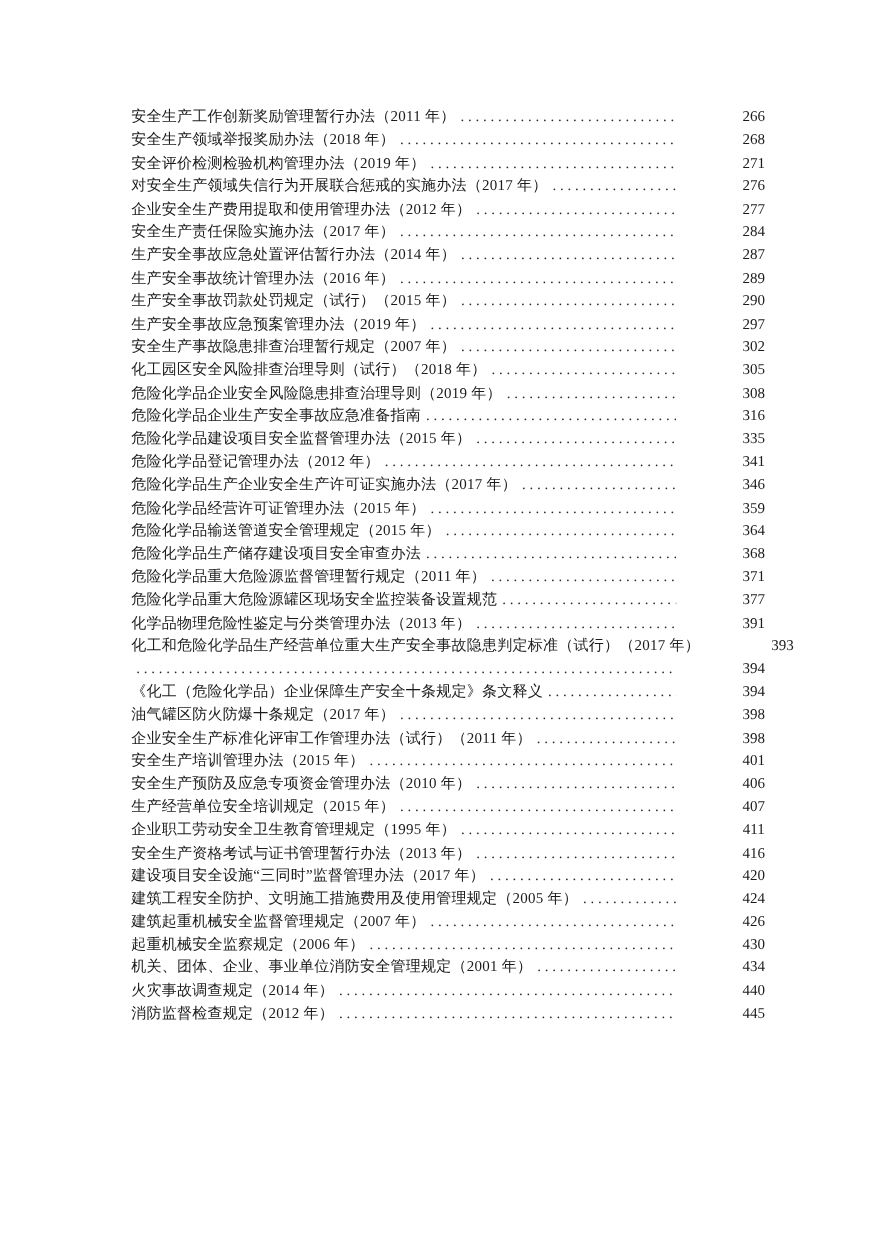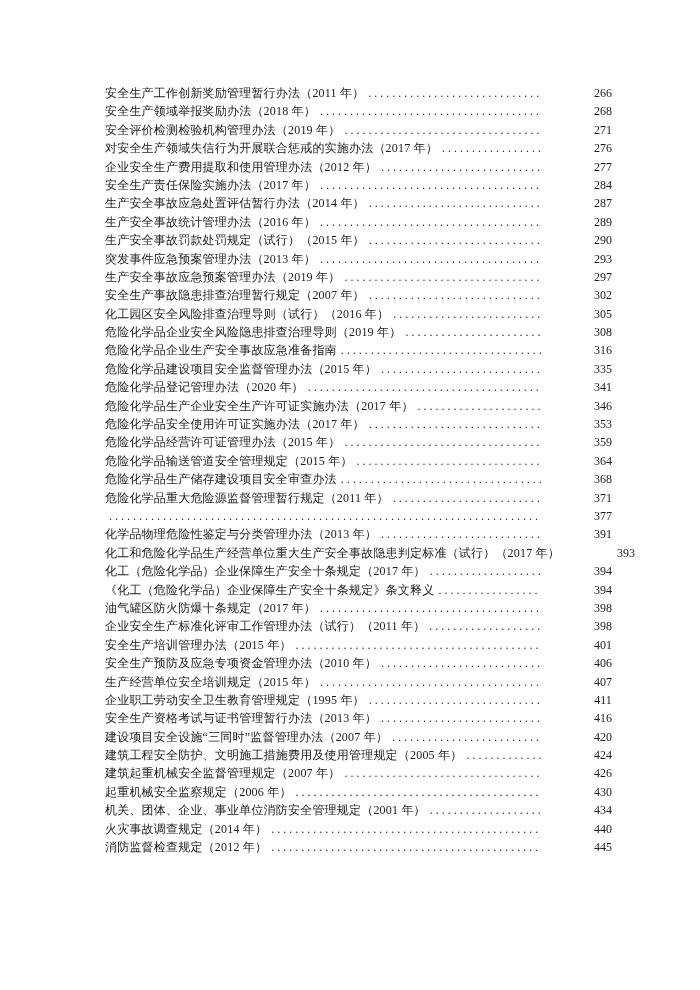--- a/index.html
+++ b/index.html
@@ -103,40 +103,35 @@
     <span class="toc-leader"></span>
     <span class="toc-page">289</span>
   </div>
 
   <div class="toc-row">
     <span class="toc-title">生产安全事故罚款处罚规定（试行）（2015 年）</span>
     <span class="toc-leader"></span>
     <span class="toc-page">290</span>
   </div>
 
-  <div class="toc-row">
-    <span class="toc-title">突发事件应急预案管理办法（2013 年）</span>
-    <span class="toc-leader"></span>
-    <span class="toc-page">293</span>
-  </div>
 
   <div class="toc-row">
     <span class="toc-title">生产安全事故应急预案管理办法（2019 年）</span>
     <span class="toc-leader"></span>
     <span class="toc-page">297</span>
   </div>
 
   <div class="toc-row">
     <span class="toc-title">安全生产事故隐患排查治理暂行规定（2007 年）</span>
     <span class="toc-leader"></span>
     <span class="toc-page">302</span>
   </div>
 
   <div class="toc-row">
-    <span class="toc-title">化工园区安全风险排查治理导则（试行）（2016 年）</span>
+    <span class="toc-title">化工园区安全风险排查治理导则（试行）（2018 年）</span>
     <span class="toc-leader"></span>
     <span class="toc-page">305</span>
   </div>
 
   <div class="toc-row">
     <span class="toc-title">危险化学品企业安全风险隐患排查治理导则（2019 年）</span>
     <span class="toc-leader"></span>
     <span class="toc-page">308</span>
   </div>
 
@@ -146,36 +141,31 @@
     <span class="toc-page">316</span>
   </div>
 
   <div class="toc-row">
     <span class="toc-title">危险化学品建设项目安全监督管理办法（2015 年）</span>
     <span class="toc-leader"></span>
     <span class="toc-page">335</span>
   </div>
 
   <div class="toc-row">
-    <span class="toc-title">危险化学品登记管理办法（2020 年）</span>
+    <span class="toc-title">危险化学品登记管理办法（2012 年）</span>
     <span class="toc-leader"></span>
     <span class="toc-page">341</span>
   </div>
 
   <div class="toc-row">
     <span class="toc-title">危险化学品生产企业安全生产许可证实施办法（2017 年）</span>
     <span class="toc-leader"></span>
     <span class="toc-page">346</span>
   </div>
 
-  <div class="toc-row">
-    <span class="toc-title">危险化学品安全使用许可证实施办法（2017 年）</span>
-    <span class="toc-leader"></span>
-    <span class="toc-page">353</span>
-  </div>
 
   <div class="toc-row">
     <span class="toc-title">危险化学品经营许可证管理办法（2015 年）</span>
     <span class="toc-leader"></span>
     <span class="toc-page">359</span>
   </div>
 
   <div class="toc-row">
     <span class="toc-title">危险化学品输送管道安全管理规定（2015 年）</span>
     <span class="toc-leader"></span>
@@ -188,39 +178,39 @@
     <span class="toc-page">368</span>
   </div>
 
   <div class="toc-row">
     <span class="toc-title">危险化学品重大危险源监督管理暂行规定（2011 年）</span>
     <span class="toc-leader"></span>
     <span class="toc-page">371</span>
   </div>
 
   <div class="toc-row">
+    <span class="toc-title">危险化学品重大危险源罐区现场安全监控装备设置规范</span>
     <span class="toc-leader"></span>
     <span class="toc-page">377</span>
   </div>
 
 
   <div class="toc-row">
     <span class="toc-title">化学品物理危险性鉴定与分类管理办法（2013 年）</span>
     <span class="toc-leader"></span>
     <span class="toc-page">391</span>
   </div>
 
   <div class="toc-row">
     <span class="toc-title">化工和危险化学品生产经营单位重大生产安全事故隐患判定标准（试行）（2017 年）</span>
     <span class="toc-leader"></span>
     <span class="toc-page">393</span>
   </div>
 
   <div class="toc-row">
-    <span class="toc-title">化工（危险化学品）企业保障生产安全十条规定（2017 年）</span>
     <span class="toc-leader"></span>
     <span class="toc-page">394</span>
   </div>
 
   <div class="toc-row">
     <span class="toc-title">《化工（危险化学品）企业保障生产安全十条规定》条文释义</span>
     <span class="toc-leader"></span>
     <span class="toc-page">394</span>
   </div>
 
@@ -261,21 +251,21 @@
   </div>
 
 
   <div class="toc-row">
     <span class="toc-title">安全生产资格考试与证书管理暂行办法（2013 年）</span>
     <span class="toc-leader"></span>
     <span class="toc-page">416</span>
   </div>
 
   <div class="toc-row">
-    <span class="toc-title">建设项目安全设施“三同时”监督管理办法（2007 年）</span>
+    <span class="toc-title">建设项目安全设施“三同时”监督管理办法（2017 年）</span>
     <span class="toc-leader"></span>
     <span class="toc-page">420</span>
   </div>
 
   <div class="toc-row">
     <span class="toc-title">建筑工程安全防护、文明施工措施费用及使用管理规定（2005 年）</span>
     <span class="toc-leader"></span>
     <span class="toc-page">424</span>
   </div>
 

